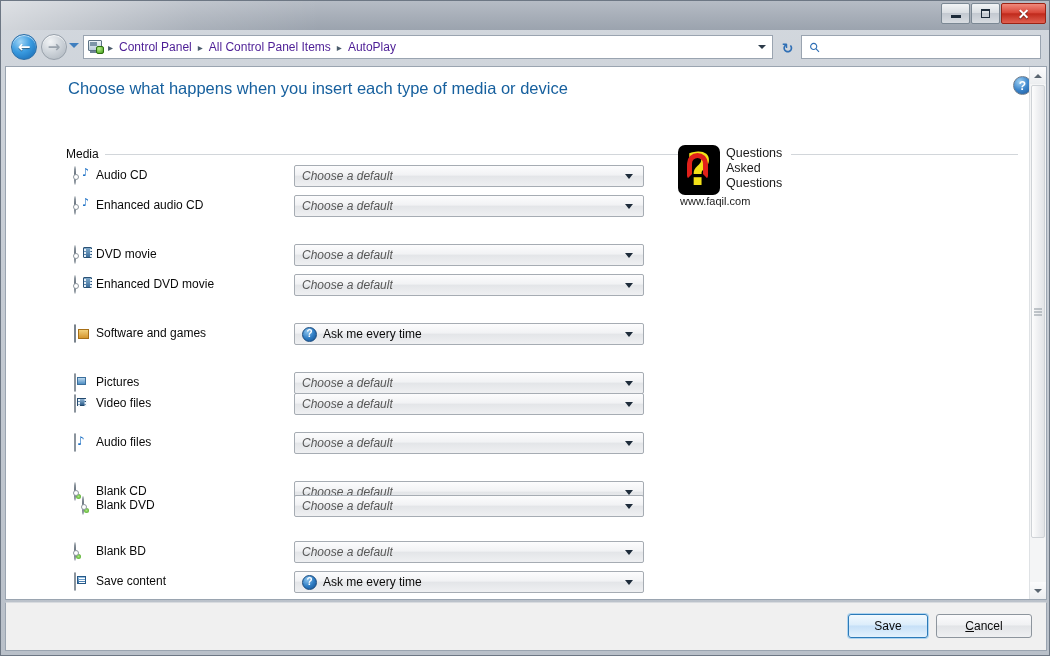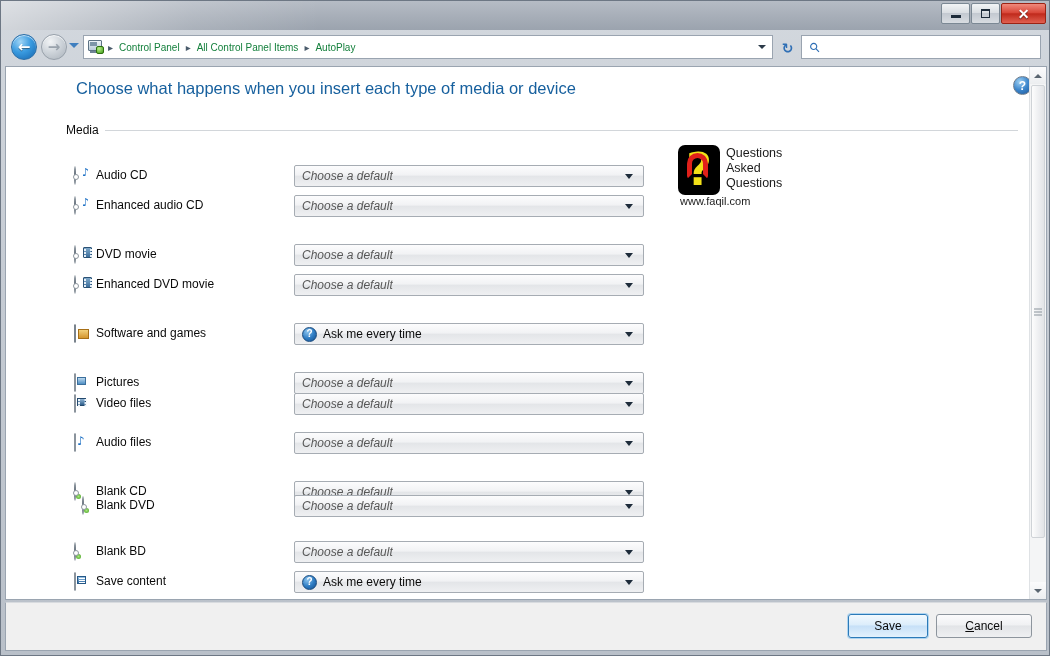--- a/index.html
+++ b/index.html
@@ -150,22 +150,22 @@
     position: absolute; left: 2px; top: 12px;
     width: 10px; height: 2px; background: #6f8496;
   }
   .cp-icon .grn {
     position: absolute; left: 8px; top: 7px;
     width: 8px; height: 8px; border-radius: 2px;
     background: radial-gradient(circle at 35% 30%, #b9f08a, #3f9c18);
     border: 1px solid #2d6f10;
   }
   .crumb {
-    font-size: 10px;
-    color: #15803d;
+    font-size: 12px;
+    color: #4c1d95;
     padding: 2px 5px;
     cursor: pointer;
     white-space: nowrap;
   }
   .crumb-sep {
     font-size: 10px;
     color: #4a5b6b;
     padding: 0 1px;
     flex: none;
   }
@@ -251,21 +251,20 @@
     font-weight: bold;
     line-height: 1;
   }
 
   .page-title {
     position: absolute;
     left: 62px; top: 12px;
     font-size: 16.5px;
     color: #17609e;
     white-space: nowrap;
-    margin-left: 8px;
   }
 
   .autoplay-check {
     position: absolute;
     left: 64px; top: 38px;
     display: flex;
     align-items: center;
     cursor: pointer;
   }
   .cbox {
@@ -287,21 +286,21 @@
   }
   .check-label {
     font-size: 12px;
     color: #0a0a0a;
     white-space: nowrap;
   }
   .check-label u { text-decoration: underline; }
 
   .group-head {
     position: absolute;
-    left: 60px; top: 56px;
+    left: 60px; top: 80px;
     width: 952px;
     display: flex;
     align-items: center;
   }
   .group-head .gh-text {
     font-size: 12px;
     color: #0a0a0a;
     padding-right: 6px;
     white-space: nowrap;
   }

